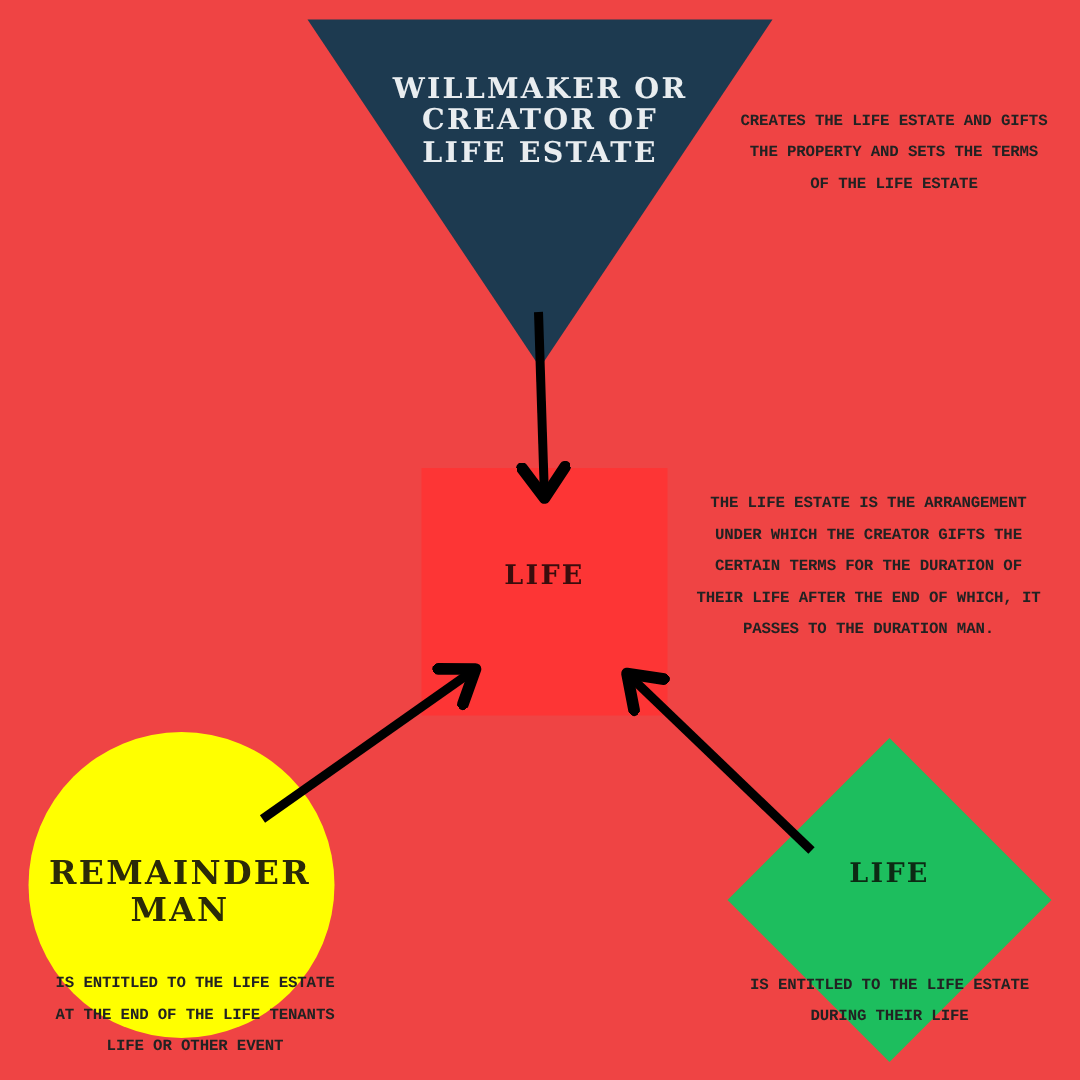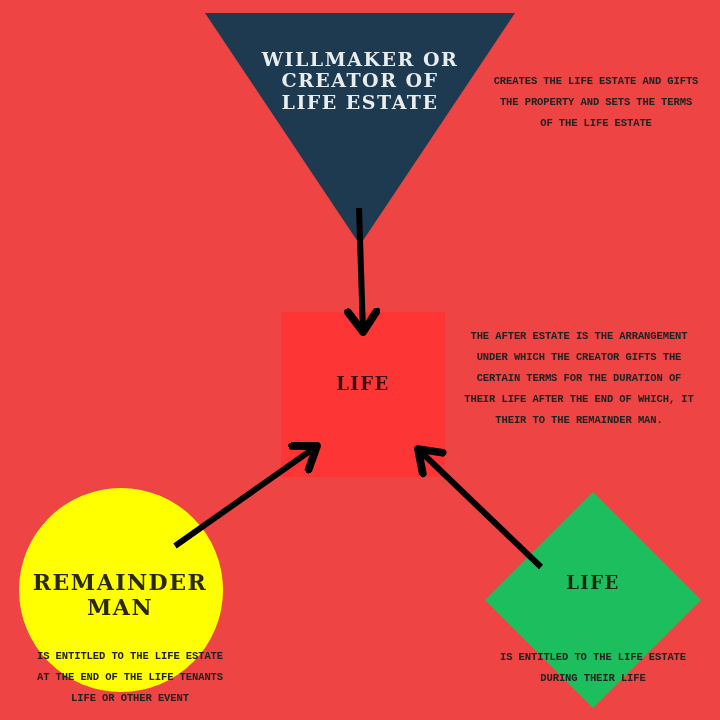--- a/index.html
+++ b/index.html
@@ -52,25 +52,25 @@
     <div>CREATES THE LIFE ESTATE AND GIFTS</div>
     <div>THE PROPERTY AND SETS THE TERMS</div>
     <div>OF THE LIFE ESTATE</div>
   </div>
 
   <div class="serif-title" style="left:281px; top:374px; width:164px; font-size:18px; color:#3a0d0d;">
     <div>LIFE</div>
   </div>
 
   <div class="caption" style="left:447px; top:326px; width:264px;">
-    <div>THE AFTER ESTATE IS THE ARRANGEMENT</div>
+    <div>THE LIFE ESTATE IS THE ARRANGEMENT</div>
     <div>UNDER WHICH THE CREATOR GIFTS THE</div>
     <div>CERTAIN TERMS FOR THE DURATION OF</div>
     <div>THEIR LIFE AFTER THE END OF WHICH, IT</div>
-    <div>THEIR TO THE REMAINDER MAN.</div>
+    <div>PASSES TO THE DURATION MAN.</div>
   </div>
 
   <div class="serif-title" style="left:20px; top:570px; width:200px; font-size:22px; color:#2b2a08;">
     <div>REMAINDER</div>
     <div>MAN</div>
   </div>
 
   <div class="caption" style="left:10px; top:646px; width:240px;">
     <div>IS ENTITLED TO THE LIFE ESTATE</div>
     <div>AT THE END OF THE LIFE TENANTS</div>

